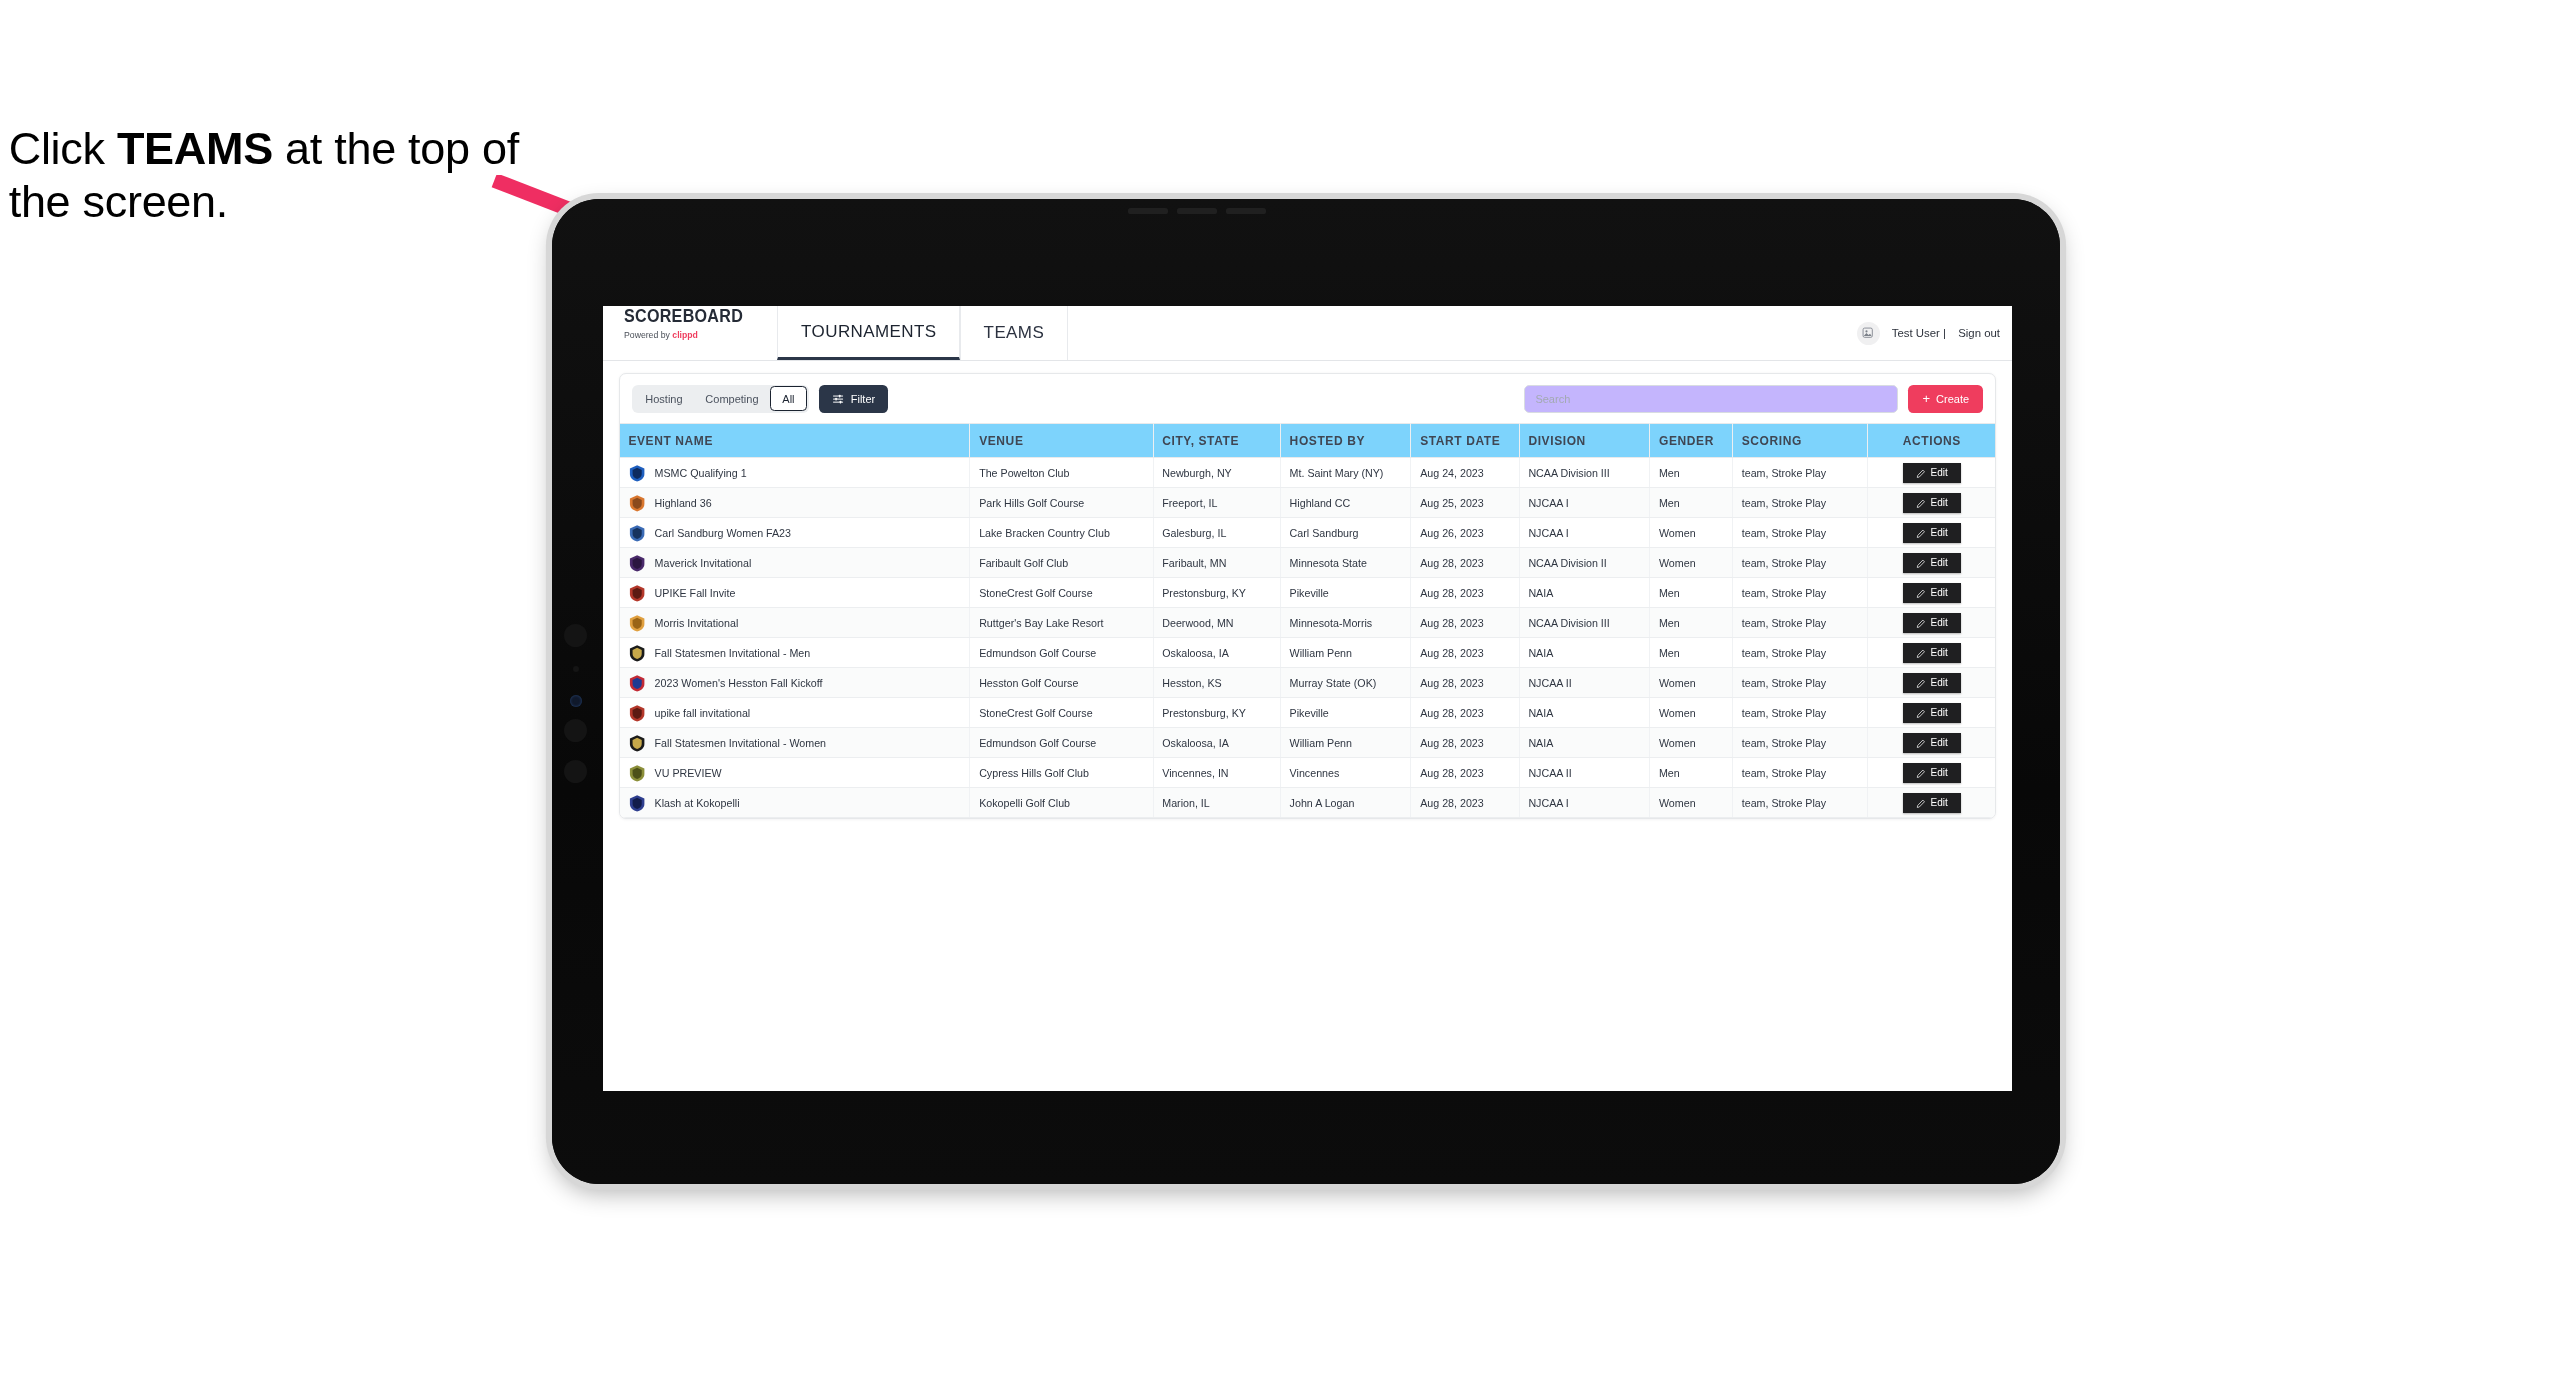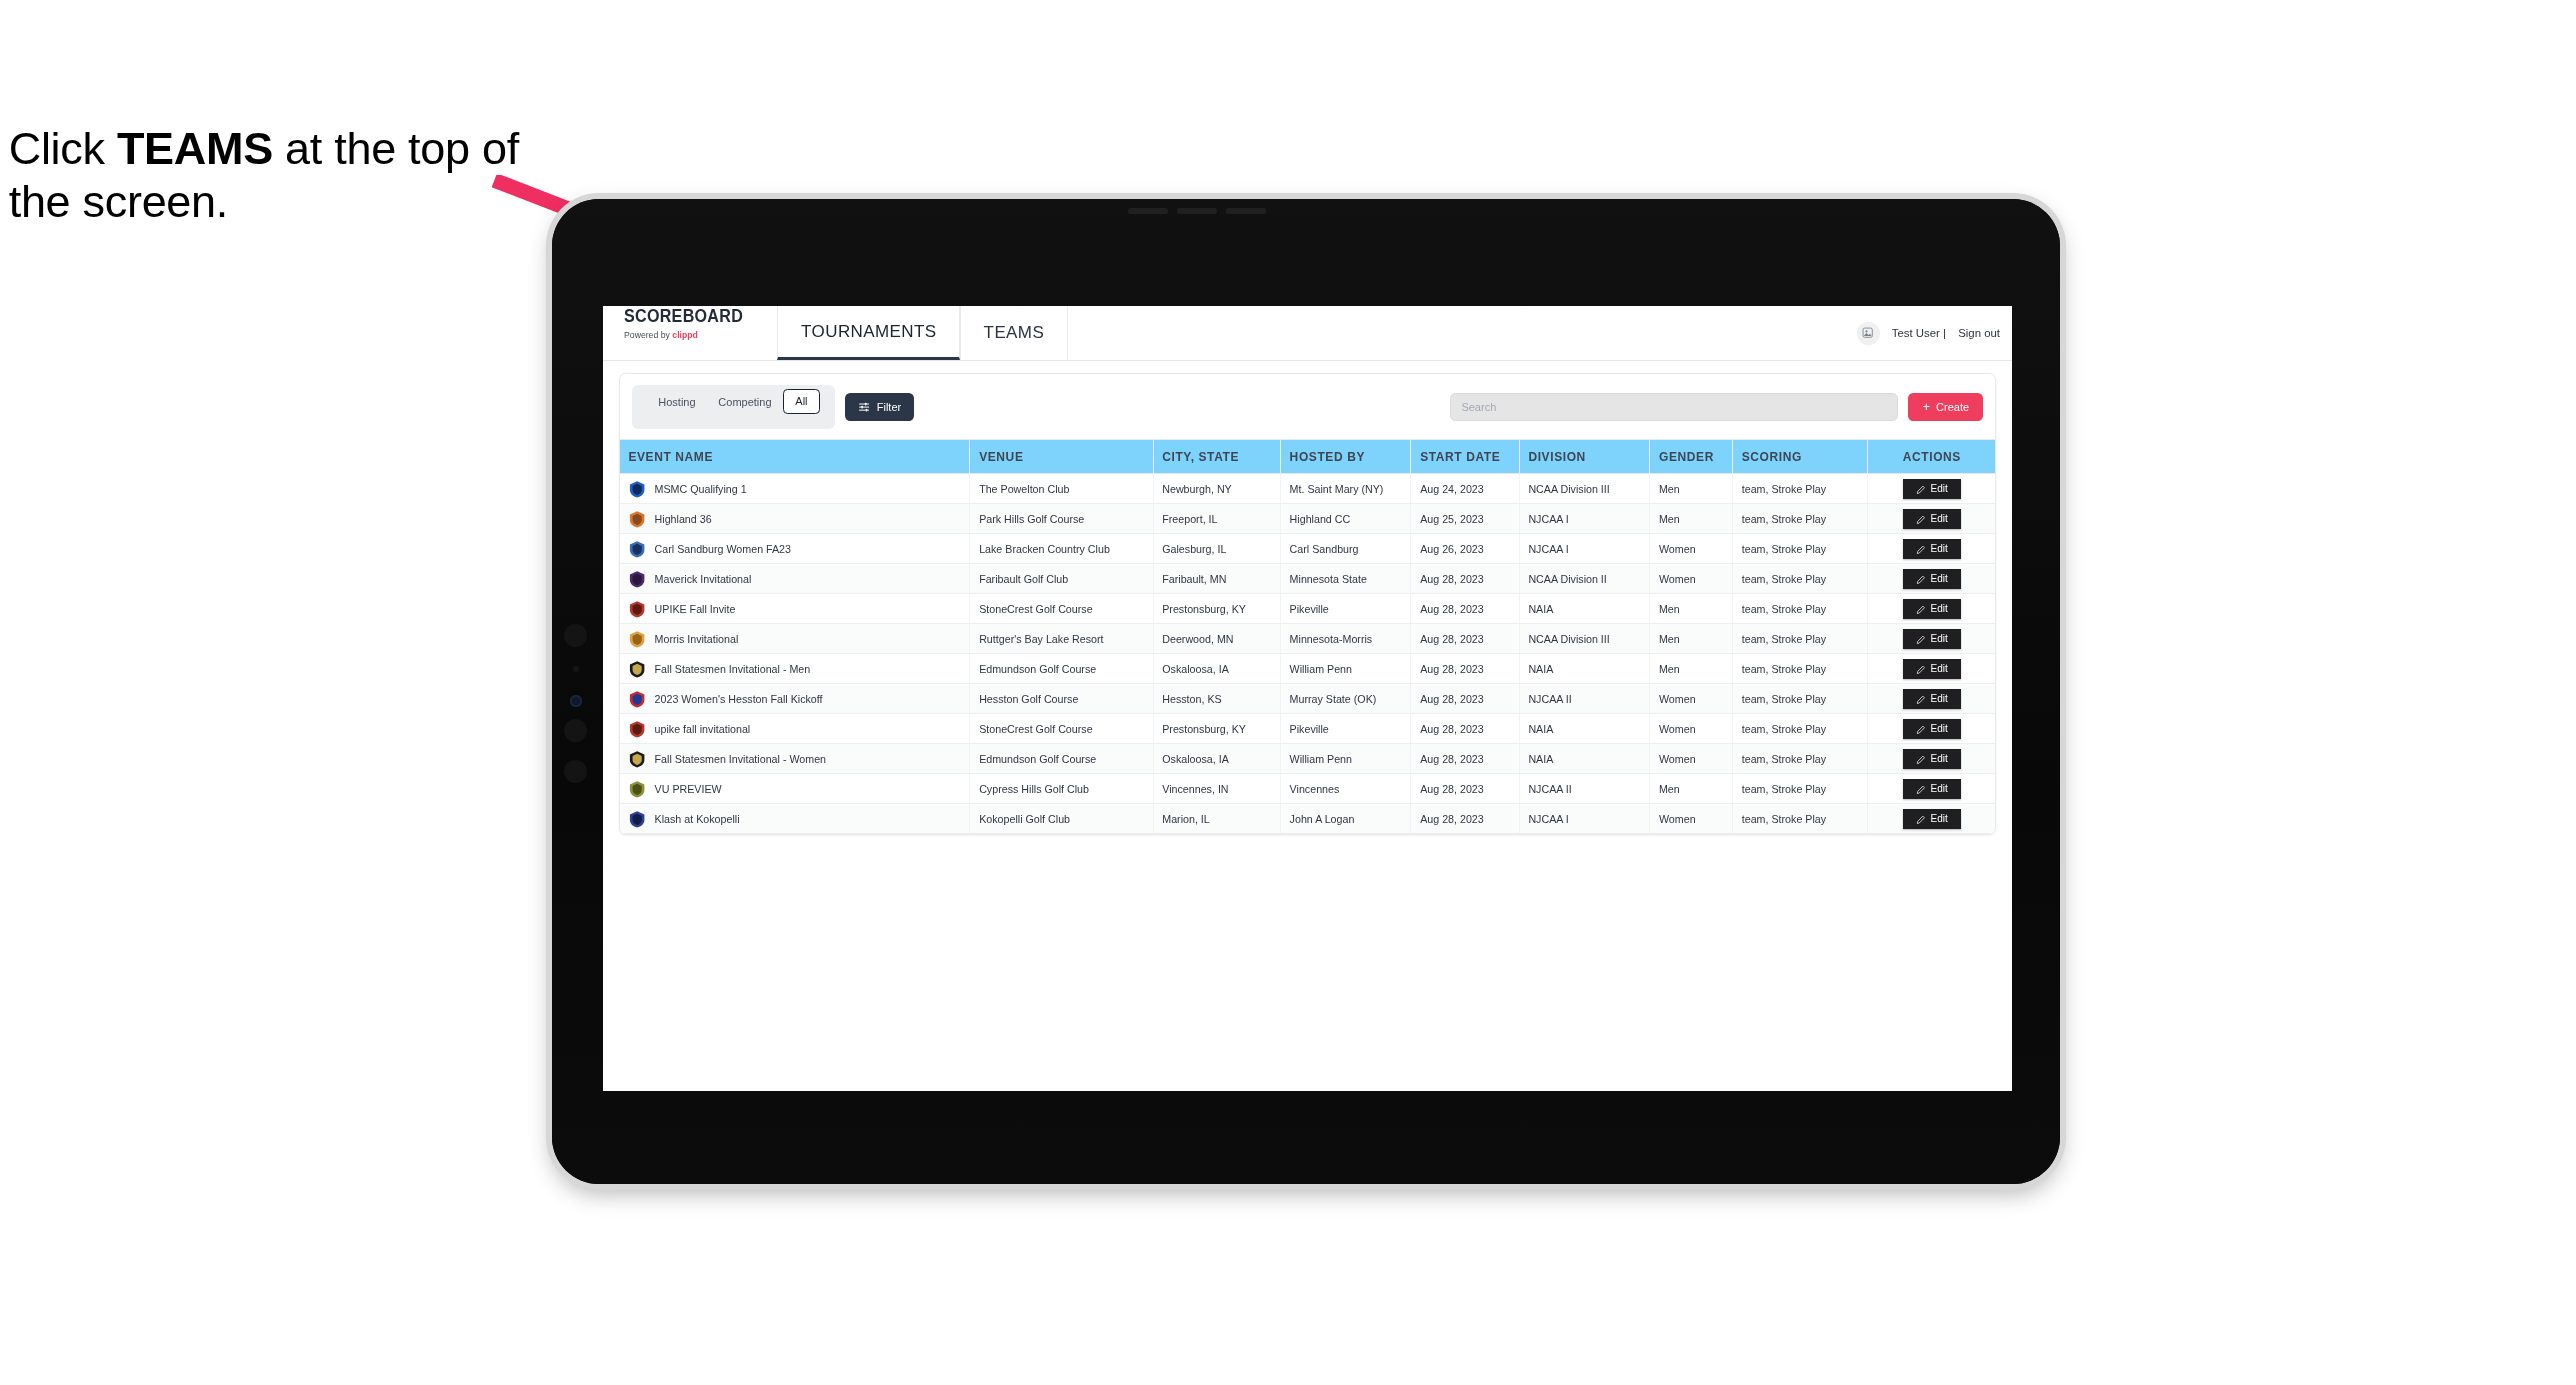--- a/index.html
+++ b/index.html
@@ -172,25 +172,25 @@
 
   
   #toolbar {
     display: flex;
     align-items: center;
     padding: 10.5px 12.2px;
     gap: 10.5px;
   }
   #segmented {
     display: flex;
-    align-items: flex-end;
+    align-items: center;
     background: #eceef0;
     border-radius: 6.1px;
-    padding: 15px;
-    height: 44px;
+    padding: 2px;
+    height: 28px;
     box-sizing: border-box;
   }
   .seg-btn {
     font-size: 11px;
     color: #4b525e;
     padding: 0 11.4px;
     height: 23px;
     display: flex;
     align-items: center;
     border-radius: 4.4px;
@@ -212,30 +212,30 @@
     font-size: 11px;
     border-radius: 5.2px;
     height: 28px;
     padding: 0 13px;
     cursor: pointer;
     box-sizing: border-box;
     white-space: nowrap;
   }
   #search-wrap { margin-left: auto; display:flex; align-items:center; gap: 10.5px; }
   #search-input {
-    width: 448px;
+    width: 374px;
     height: 28px;
     box-sizing: border-box;
     border: 0.9px solid #d8dce1;
     border-radius: 5.2px;
     padding: 0 10.5px;
     font-size: 11px;
     color: #2b313b;
     font-family: "Liberation Sans", sans-serif;
-    background: #e5e5e5;
+    background: #c4b5fd;
     outline: none;
   }
   #search-input::placeholder { color: #a3a9b2; }
   #create-btn {
     display: flex;
     align-items: center;
     gap: 6.1px;
     background: #ef3d5e;
     color: #ffffff;
     font-size: 11px;

